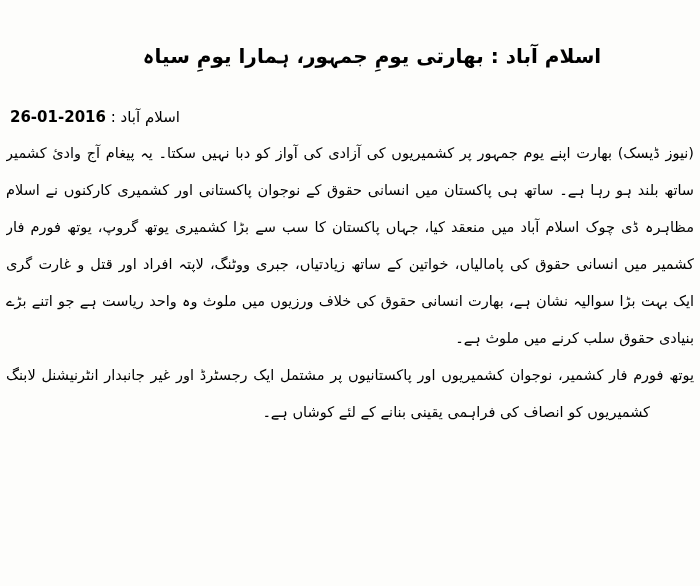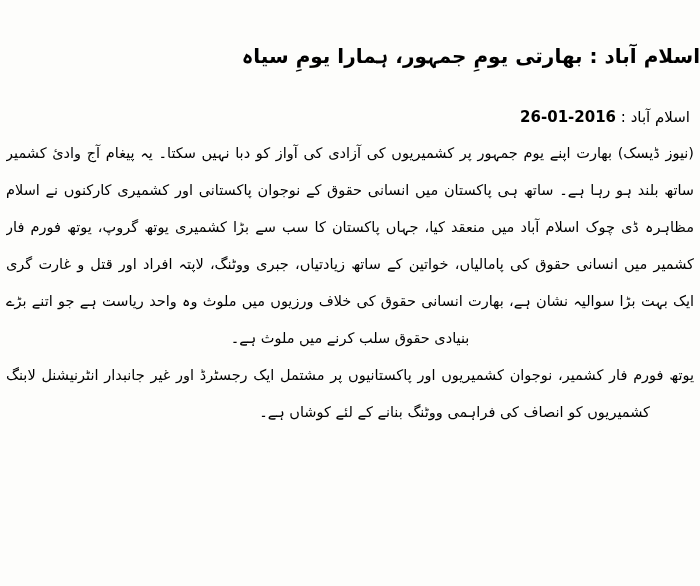--- a/index.html
+++ b/index.html
@@ -16,33 +16,34 @@
   }
   .page {
     width: 700px;
     height: 586px;
     direction: rtl;
     box-sizing: border-box;
   }
   
   .headline {
     margin-top: 34px;
+    text-align: center;
     margin-left: 44px;
   }
   .headline .h-line {
     font-size: 20px;
     font-weight: bold;
     line-height: 45px;
     white-space: nowrap;
   }
   
   .dateline {
     margin-top: 26px;
     padding: 0 10px;
-    text-align: right;
+    text-align: left;
     font-size: 15px;
     line-height: 24px;
   }
   .dateline .city {
     font-size: 15px;
   }
   .dateline .date {
     font-weight: bold;
     direction: ltr;
     unicode-bidi: embed;
@@ -66,21 +67,21 @@
     text-align: justify;
     text-align-last: justify;
   }
   
   .ln-left-offset {
     text-align: left;
     padding-left: 110px;
   }
   
   .ln-right {
-    text-align: center;
+    text-align: right;
   }
   
   .ln-right-offset {
     text-align: right;
     padding-left: 0;
     padding-right: 44px;
   }
 </style>
 </head>
 <body>
@@ -105,18 +106,18 @@
     </div>
 
     <div class="para">
       <div class="ln ln-j">کشمیر میں انسانی حقوق کی پامالیاں، خواتین کے ساتھ زیادتیاں، جبری ووٹنگ، لاپتہ افراد اور قتل و غارت گری بھارتی نام نہاد جمہوریت پر</div>
       <div class="ln ln-j">ایک بہت بڑا سوالیہ نشان ہے، بھارت انسانی حقوق کی خلاف ورزیوں میں ملوث وہ واحد ریاست ہے جو اتنے بڑے پیمانے پر شہریوں کے</div>
       <div class="ln ln-right">بنیادی حقوق سلب کرنے میں ملوث ہے۔</div>
     </div>
 
     <div class="para">
       <div class="ln ln-j">یوتھ فورم فار کشمیر، نوجوان کشمیریوں اور پاکستانیوں پر مشتمل ایک رجسٹرڈ اور غیر جانبدار انٹرنیشنل لابنگ گروپ ہے جو بھارتی فوجی قبضے میں</div>
-      <div class="ln ln-right-offset">کشمیریوں کو انصاف کی فراہمی ووٹنگ بنانے کے لئے کوشاں ہے۔</div>
+      <div class="ln ln-right-offset">کشمیریوں کو انصاف کی فراہمی یقینی بنانے کے لئے کوشاں ہے۔</div>
     </div>
 
   </div>
 
 </div>
 
 </body></html>

